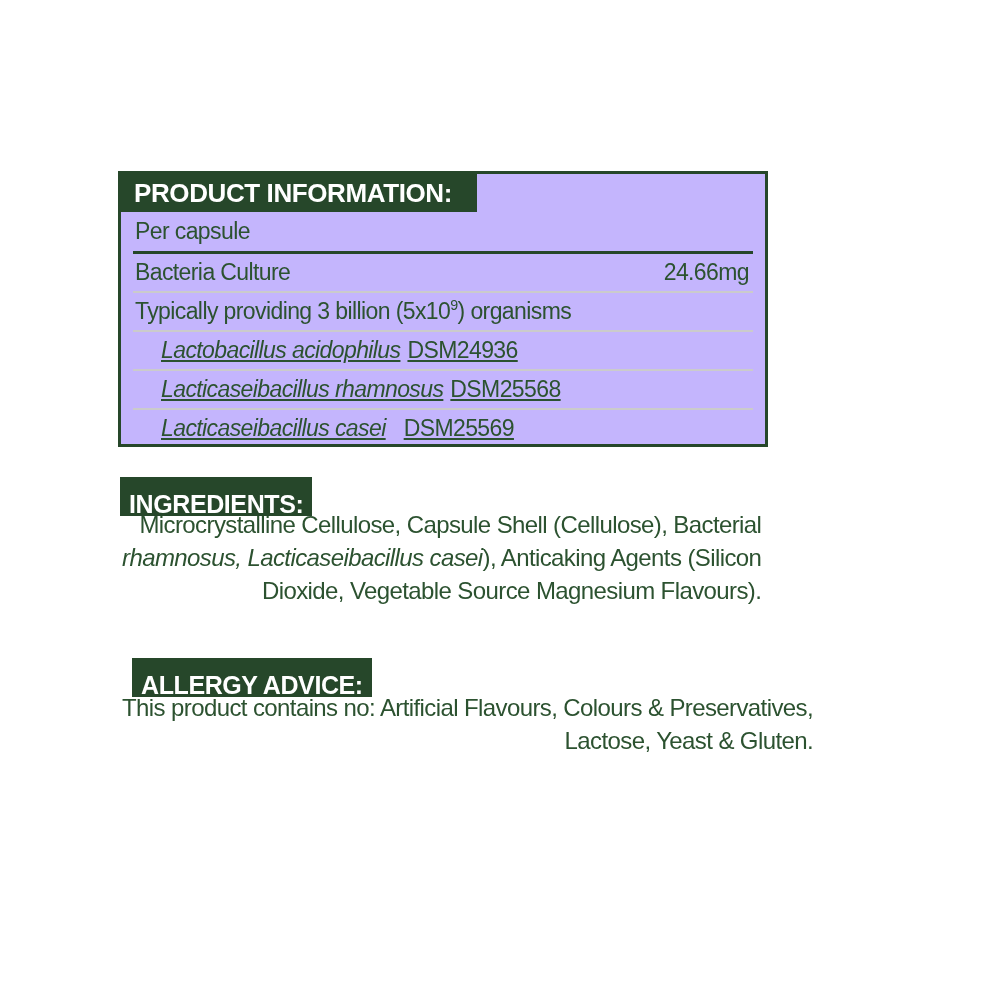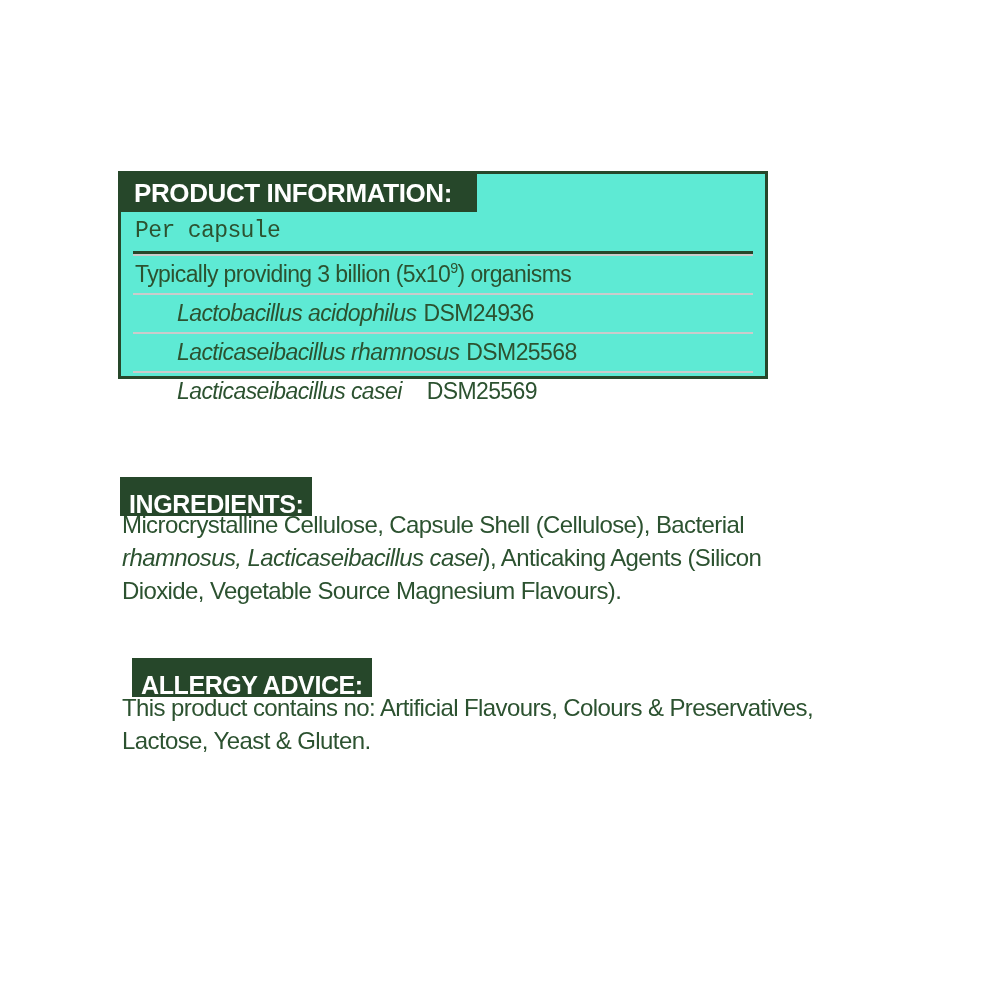--- a/index.html
+++ b/index.html
@@ -14,83 +14,87 @@
     font-family: "Liberation Sans", sans-serif;
     color: var(--text-green);
     position: relative;
     letter-spacing: -0.6px;
   }
 
   
   .panel {
     position: absolute;
     left: 118px; top: 171px;
-    width: 650px; height: 208px;
+    width: 650px; height: 276px;
     border: 3px solid var(--green);
-    background: #5eead4;
+    background: #c4b5fd;
   }
   .panel-header {
     width: 356px; height: 38px;
     background: var(--green);
     color: var(--header-text);
     font-size: 26px; font-weight: 700;
     line-height: 38px;
     padding-left: 13px;
     letter-spacing: -0.4px;
     white-space: nowrap;
   }
   .row {
     height: 37px; line-height: 37px;
     font-size: 23px;
     padding: 0 16px 0 14px;
     white-space: nowrap;
     display: flex; justify-content: space-between; align-items: center;
   }
-  .row.serving { height: 39px; line-height: 41px; font-family: Liberation Mono, monospace; }
+  .row.serving { height: 39px; line-height: 41px; }
   .sep-thick { height: 3px; background: var(--green); margin: 0 12px; }
   .sep-thin  { height: 2px; background: var(--separator); margin: 0 12px; }
-  .indent { padding-left: 56px; }
+  .indent { padding-left: 40px; text-decoration: underline; }
   .species { font-style: italic; }
   .strain-code { margin-left: 7px; }
-  .strain-code.wide { margin-left: 25px; }
+  .strain-code.wide { margin-left: 18px; }
   sup { font-size: 0.62em; vertical-align: super; line-height: 0; }
 
   
   .section-heading {
     position: absolute;
     background: var(--green);
     color: var(--header-text);
     font-size: 25px; font-weight: 700;
     height: 39px; line-height: 31px;
     padding: 12px 9px;
     letter-spacing: -0.4px;
     white-space: nowrap;
   }
   #ingredients-heading { left: 120px; top: 477px; }
   #allergy-heading    { left: 132px; top: 658px; }
 
   
-  .paragraph { position: absolute; left: 122px; font-size: 24px; }
+  .paragraph { position: absolute; left: 122px; font-size: 24px; text-align: right; }
   #ingredients-text { top: 508px; }
   #allergy-text     { top: 691px; }
   .pline { height: 33px; line-height: 33px; white-space: nowrap; }
 </style>
 </head>
 <body>
 
 <div class="panel">
 
   <div class="panel-header">PRODUCT INFORMATION:</div>
 
   <div class="row serving">
     <span>Per capsule</span>
   </div>
 
   <div class="sep-thick"></div>
 
+  <div class="row">
+    <span>Bacteria Culture</span>
+    <span>24.66mg</span>
+  </div>
 
   <div class="sep-thin"></div>
 
   <div class="row">
     <span><span>Typically providing 3 billion (5x10</span><sup>9</sup><span>) organisms</span></span>
   </div>
 
   <div class="sep-thin"></div>
 
   <div class="row indent">

